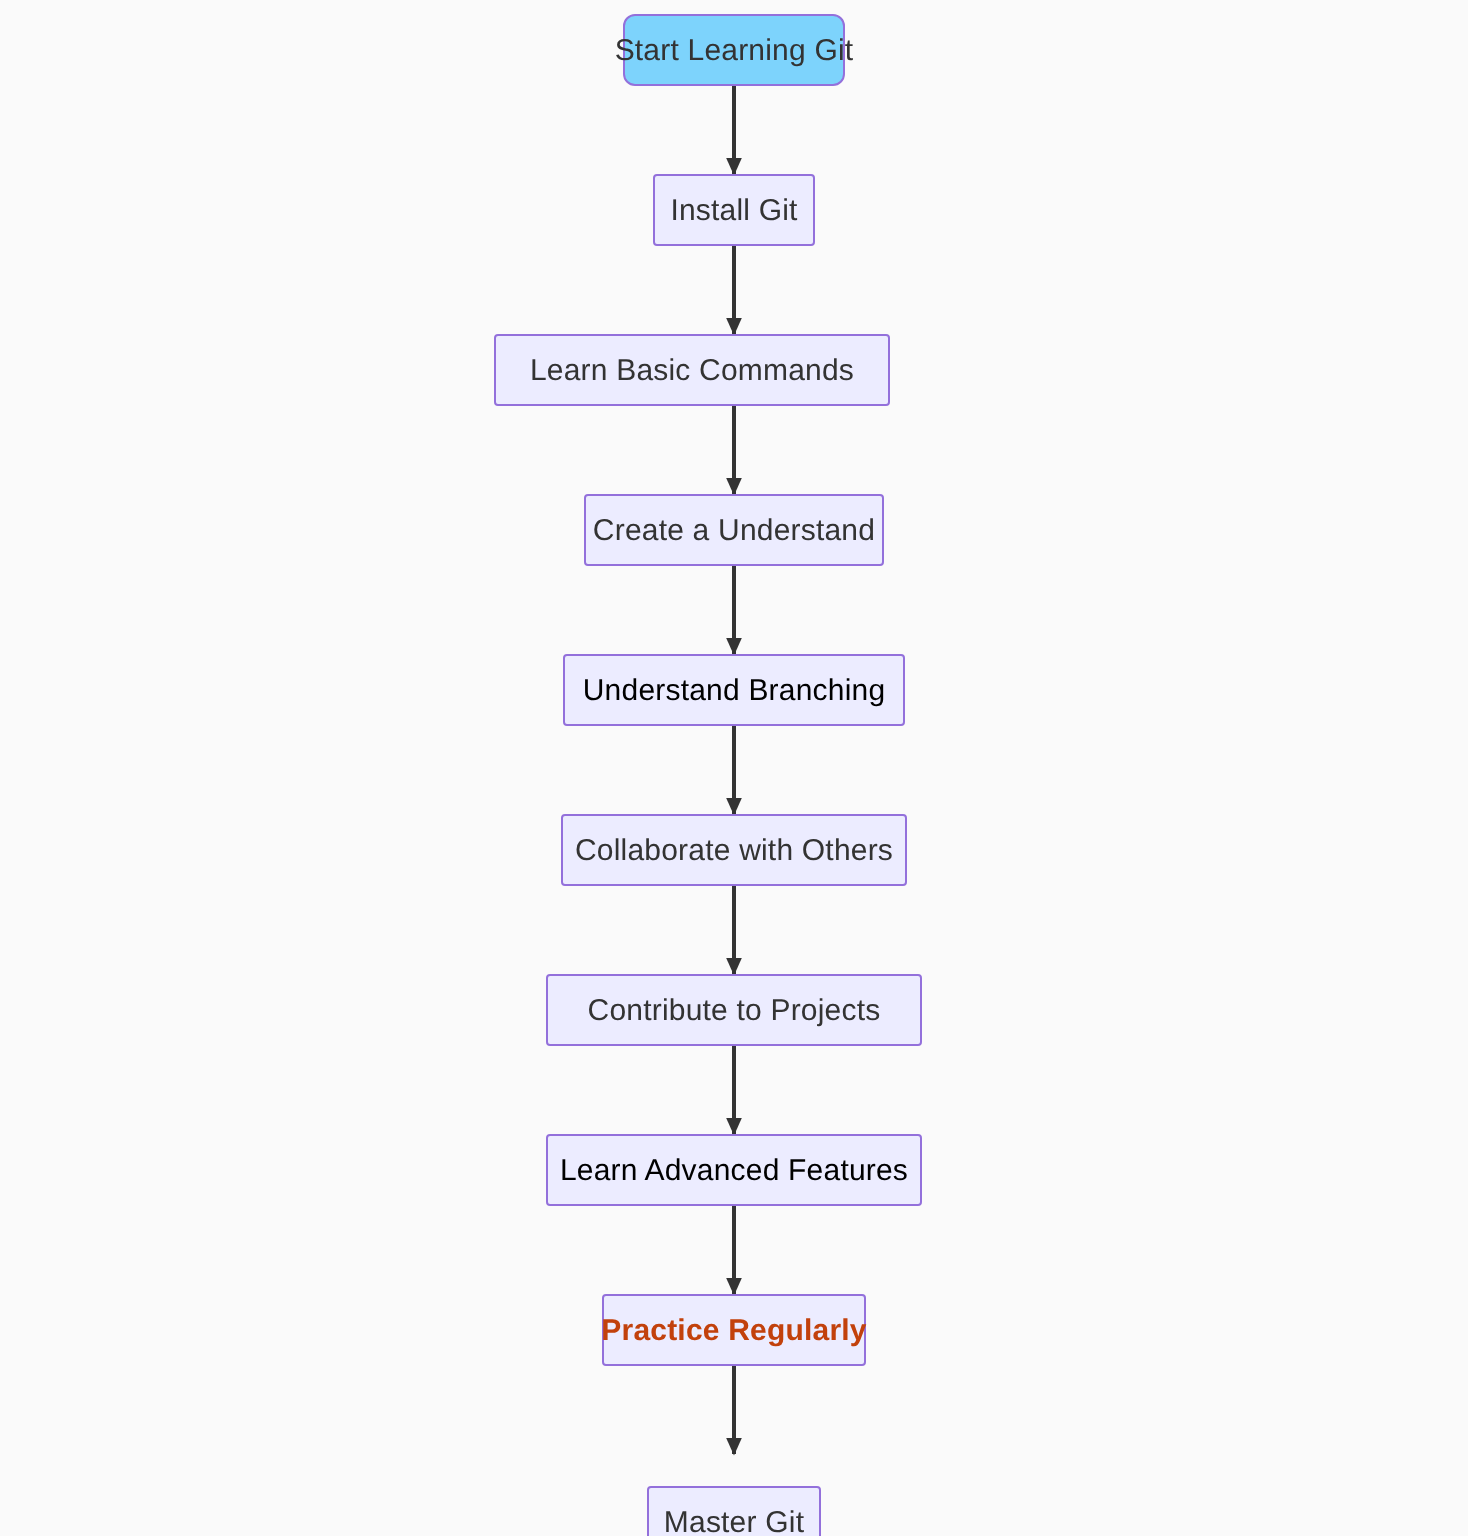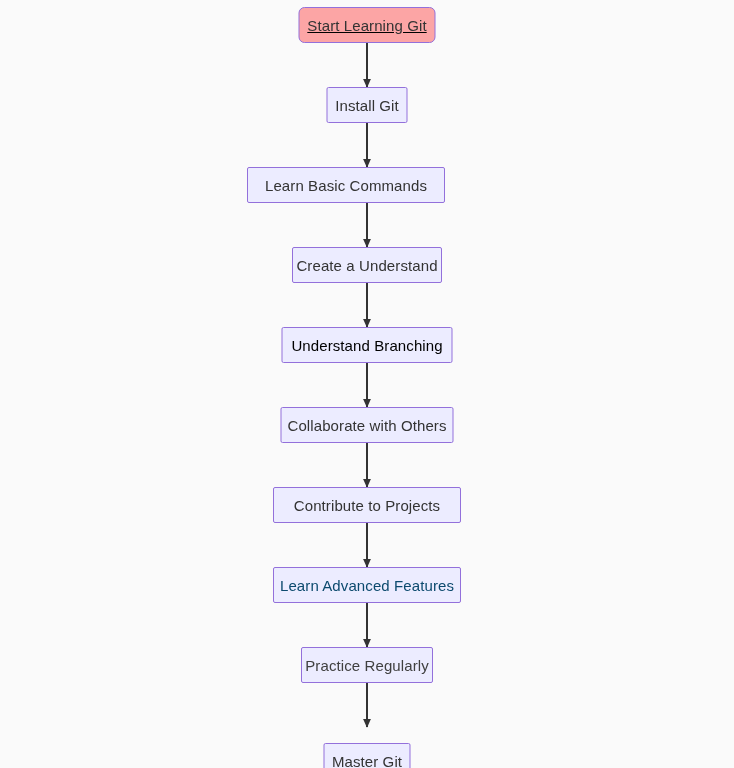--- a/index.html
+++ b/index.html
@@ -70,21 +70,21 @@
         <line x1="367" y1="283" x2="367" y2="327" stroke="#333333" stroke-width="2" marker-end="url(#arrowhead)"></line>
         <line x1="367" y1="363" x2="367" y2="407" stroke="#333333" stroke-width="2" marker-end="url(#arrowhead)"></line>
         <line x1="367" y1="443" x2="367" y2="487" stroke="#333333" stroke-width="2" marker-end="url(#arrowhead)"></line>
         <line x1="367" y1="523" x2="367" y2="567" stroke="#333333" stroke-width="2" marker-end="url(#arrowhead)"></line>
         <line x1="367" y1="603" x2="367" y2="647" stroke="#333333" stroke-width="2" marker-end="url(#arrowhead)"></line>
         <line x1="367" y1="683" x2="367" y2="727" stroke="#333333" stroke-width="2" marker-end="url(#arrowhead)"></line>
       </g>
   </svg>
 
   <div id="nodes">
-      <div class="node rounded" style="left: 367px; top: 7px; width: 137px; background: #fca5a5; border-color: rgb(147, 112, 219); text-decoration: underline;">
+      <div class="node rounded" style="left: 367px; top: 7px; width: 111px; background: #7dd3fc; border-color: rgb(147, 112, 219);">
         <span class="node-label" style="color: rgb(51, 51, 51);">Start Learning Git</span>
       </div>
       <div class="node" style="left: 367px; top: 87px; width: 81px; background: rgb(236, 236, 255); border-color: rgb(147, 112, 219);">
         <span class="node-label" style="color: rgb(51, 51, 51); text-align: right;">Install Git</span>
       </div>
       <div class="node" style="left: 346px; top: 167px; width: 198px; background: rgb(236, 236, 255); border-color: rgb(147, 112, 219);">
         <span class="node-label" style="color: rgb(51, 51, 51);">Learn Basic Commands</span>
       </div>
       <div class="node" style="left: 367px; top: 247px; width: 150px; background: rgb(236, 236, 255); border-color: rgb(147, 112, 219);">
         <span class="node-label" style="color: rgb(51, 51, 51);">Create a Understand</span>
@@ -92,23 +92,23 @@
       <div class="node" style="left: 367px; top: 327px; width: 171px; background: rgb(236, 236, 255); border-color: rgb(147, 112, 219);">
         <span class="node-label" style="color: #000000;">Understand Branching</span>
       </div>
       <div class="node" style="left: 367px; top: 407px; width: 173px; background: rgb(236, 236, 255); border-color: rgb(147, 112, 219);">
         <span class="node-label" style="color: rgb(51, 51, 51);">Collaborate with Others</span>
       </div>
       <div class="node" style="left: 367px; top: 487px; width: 188px; background: rgb(236, 236, 255); border-color: rgb(147, 112, 219);">
         <span class="node-label" style="color: rgb(51, 51, 51);">Contribute to Projects</span>
       </div>
       <div class="node" style="left: 367px; top: 567px; width: 188px; background: rgb(236, 236, 255); border-color: rgb(147, 112, 219);">
-        <span class="node-label" style="color: #0c4a6e;">Learn Advanced Features</span>
+        <span class="node-label" style="color: #000000;">Learn Advanced Features</span>
       </div>
       <div class="node" style="left: 367px; top: 647px; width: 132px; background: rgb(236, 236, 255); border-color: rgb(147, 112, 219);">
-        <span class="node-label" style="color: #404040;">Practice Regularly</span>
+        <span class="node-label" style="color: #c2410c; font-weight: bold;">Practice Regularly</span>
       </div>
       <div class="node" style="left: 367px; top: 727px; width: 87px; background: rgb(236, 236, 255); border-color: rgb(147, 112, 219); margin-top: 16px;">
         <span class="node-label" style="color: rgb(51, 51, 51);">Master Git</span>
       </div>
     </div>
 
 </div>
 
 </body></html>

